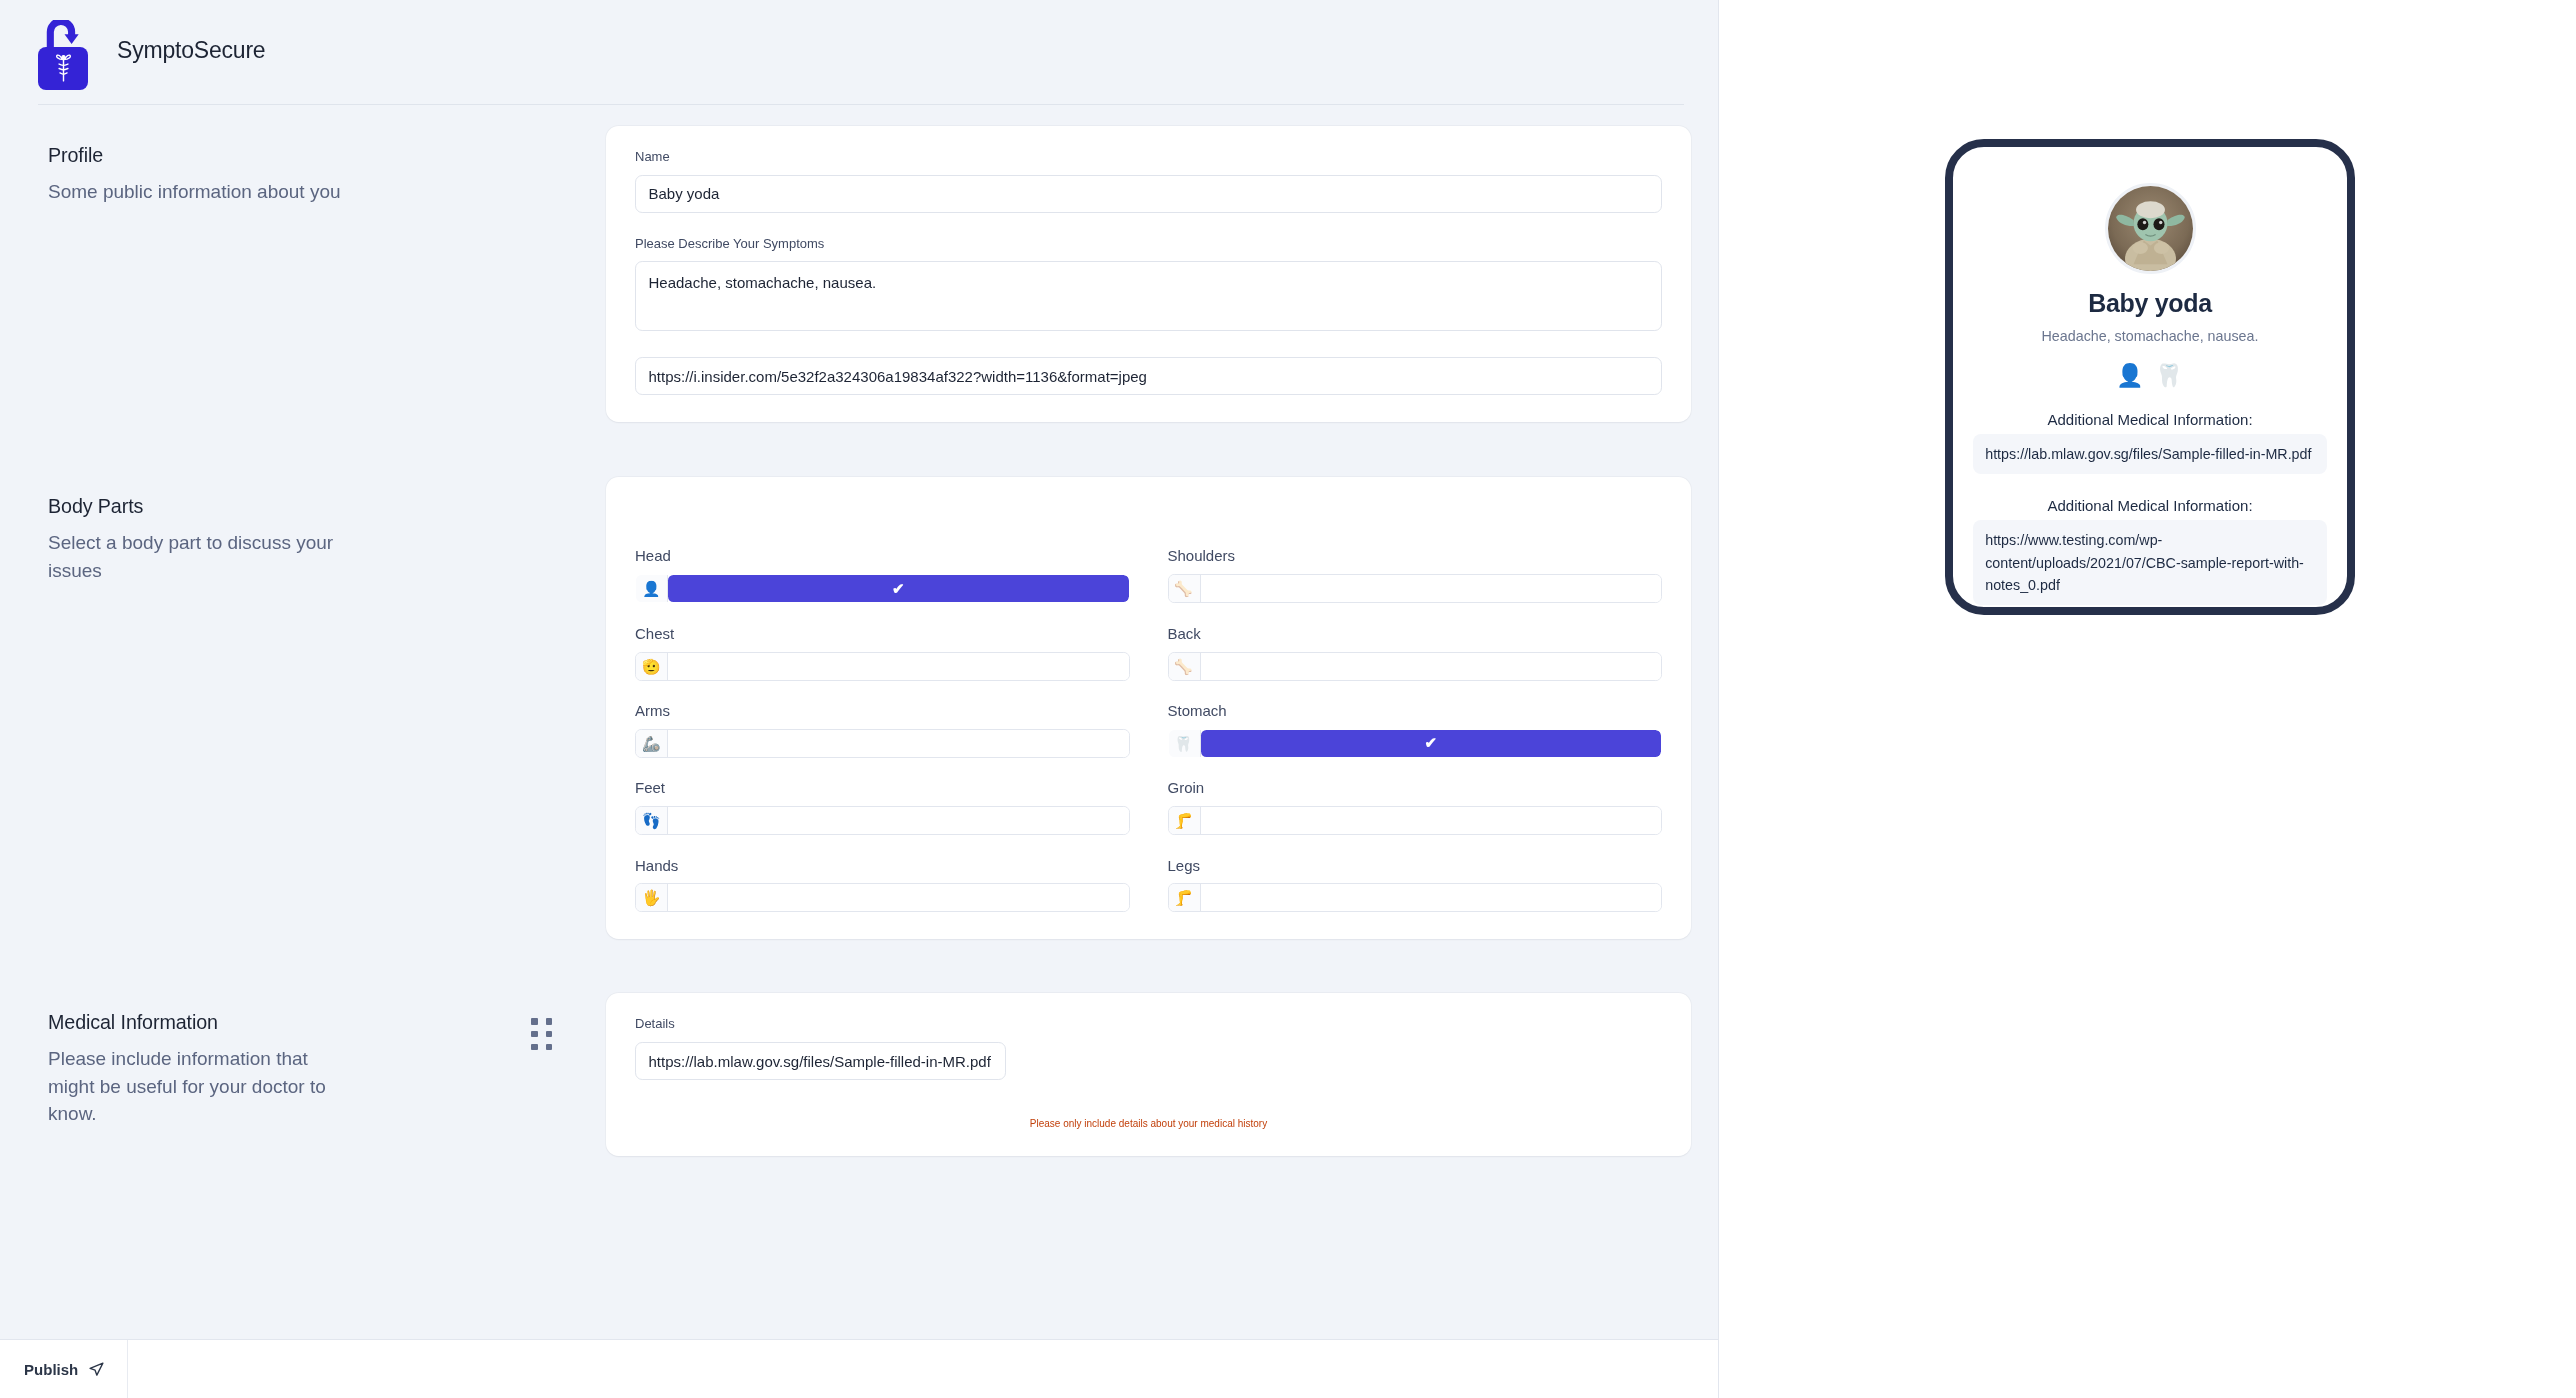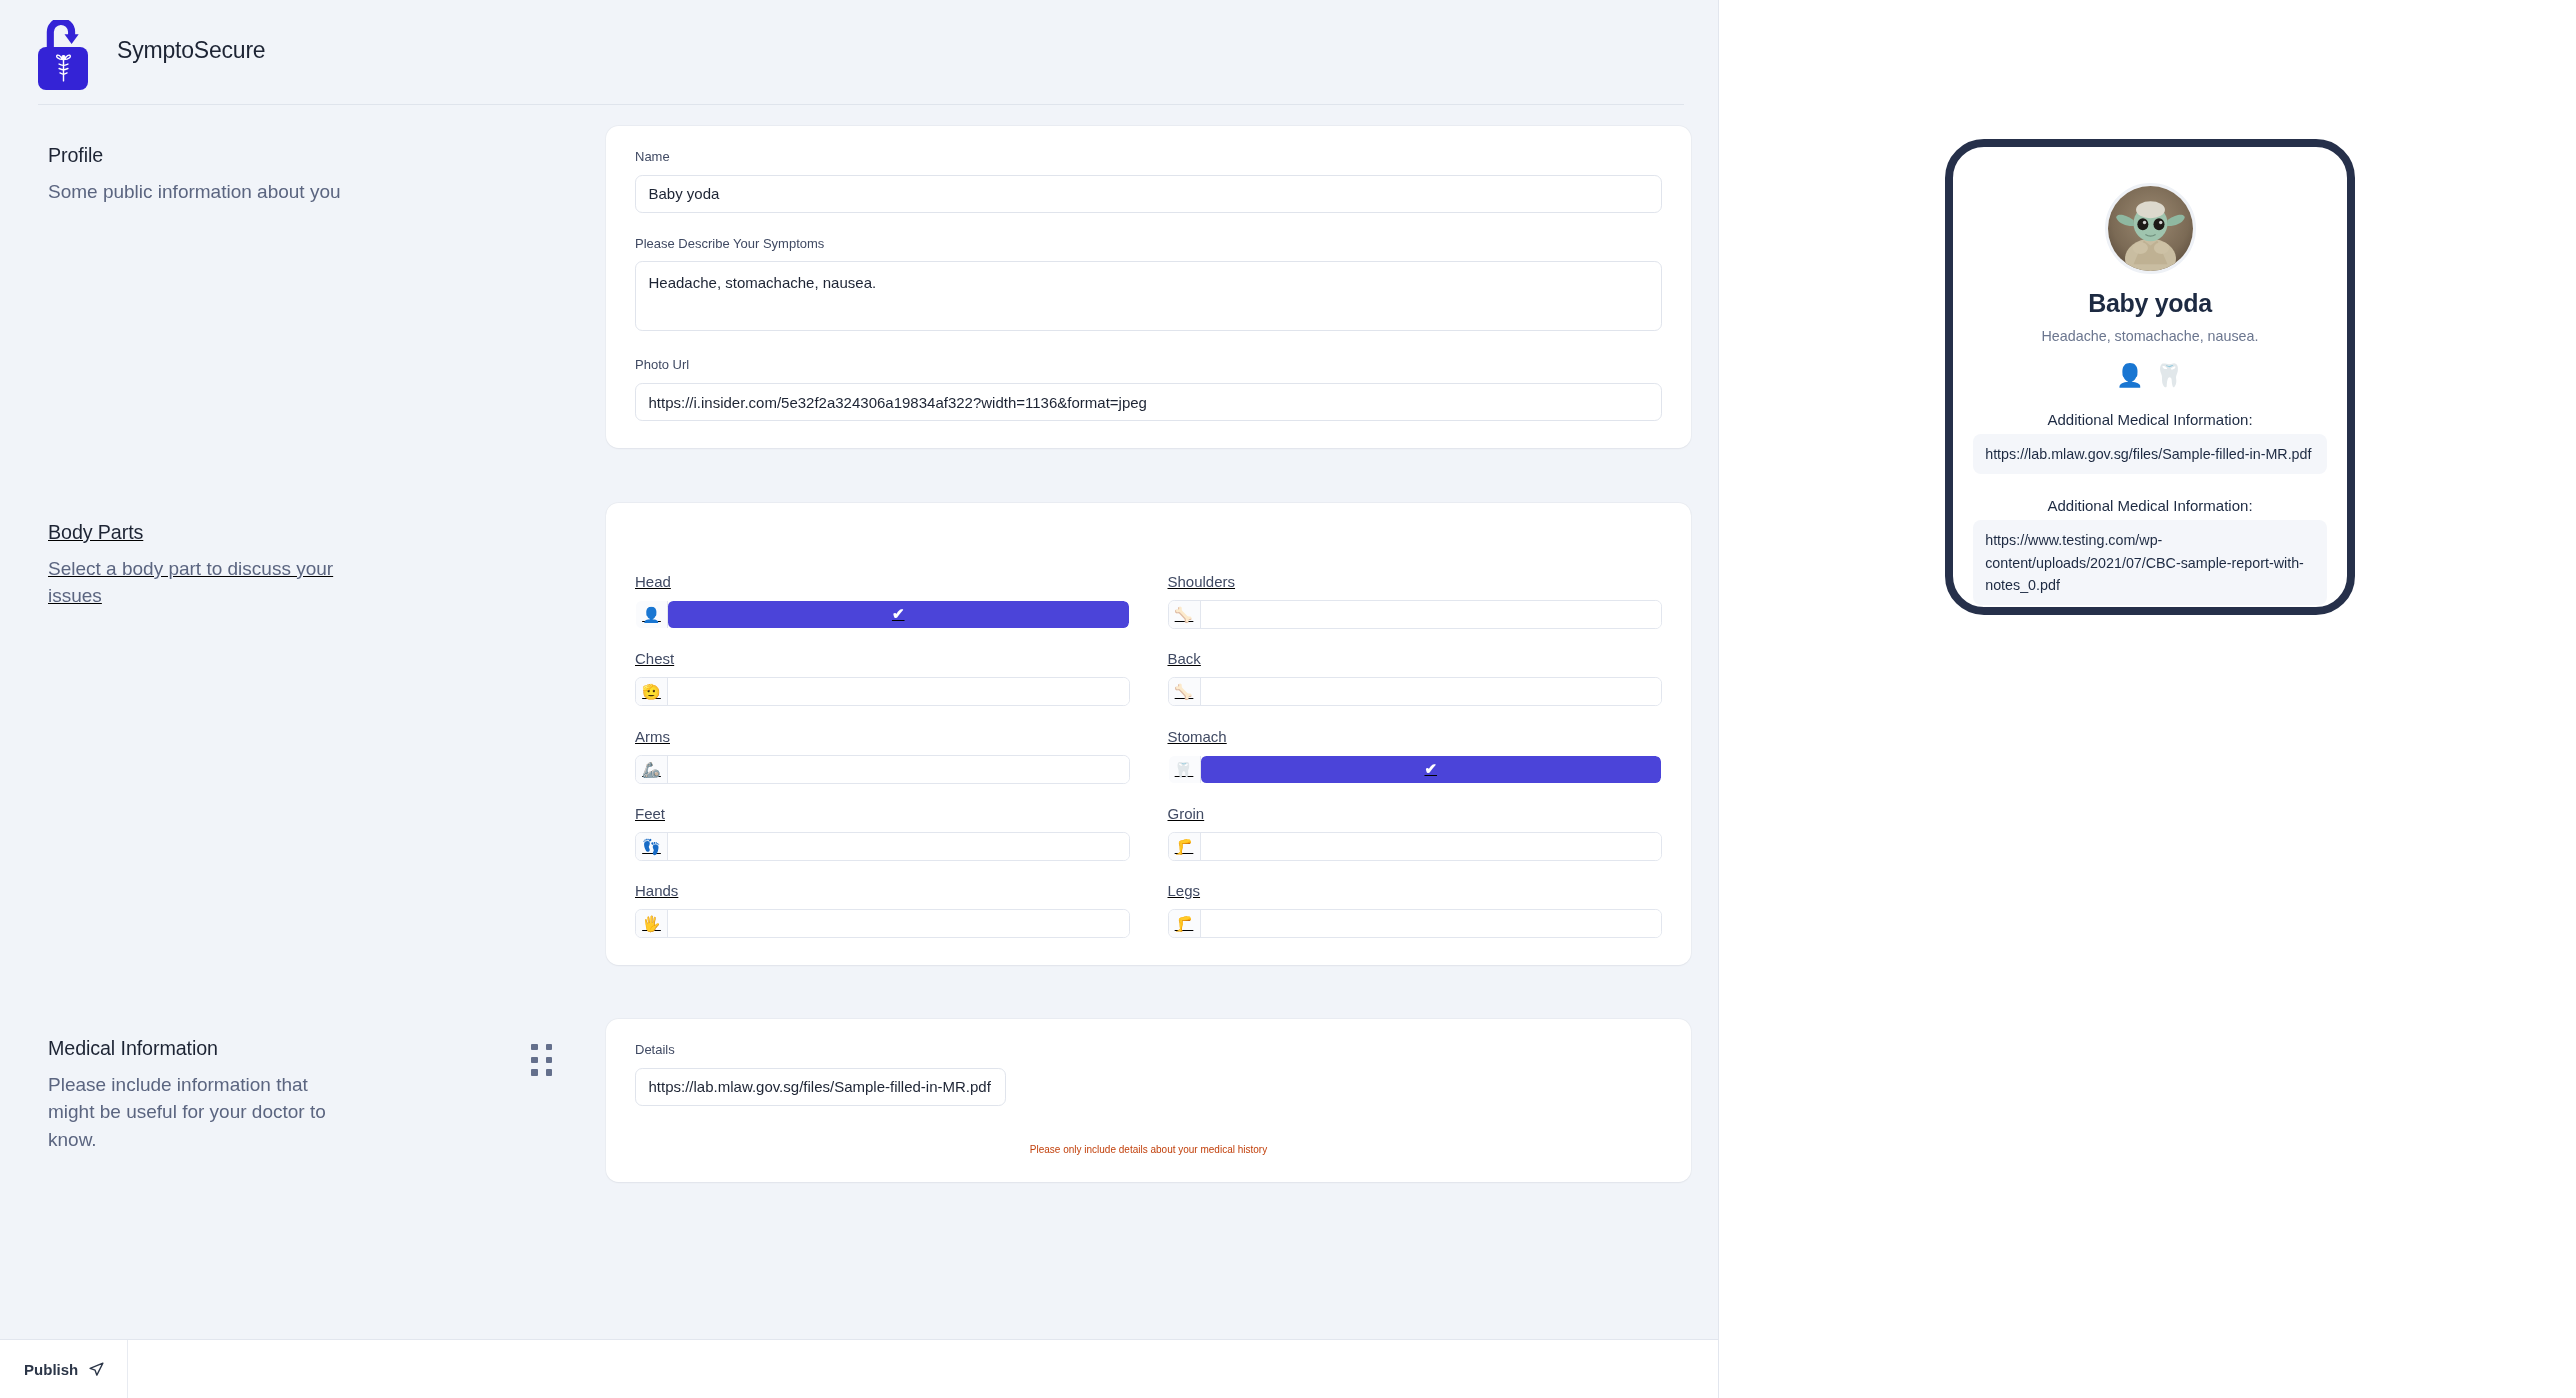--- a/index.html
+++ b/index.html
@@ -110,21 +110,21 @@
   }
   .bp-item.selected .bp-control { border-color: transparent; }
   .bp-item.selected .bp-bar {
     background: #4b44d9; border-radius: 5.4px;
   }
   .bp-check { color: #fff; font-size: 15px; font-weight: bold; display: none; }
   .bp-item.selected .bp-check { display: block; }
 
   
   .sec-profile { margin-top: 21.5px; padding-bottom: 30px; }
-  .sec-body    { margin-top: 25px; padding-bottom: 25px; text-decoration: underline; }
+  .sec-body    { margin-top: 25px; padding-bottom: 25px; }
   .sec-medical { margin-top: 29px; }
 
   
   .editor-footer {
     flex: 0 0 auto; height: 59px;
     border-top: 0.9px solid #e2e6ee; background: #fff;
     display: flex; align-items: center;
   }
   .publish-btn {
     display: flex; align-items: center; gap: 9.8px;
@@ -216,21 +216,20 @@
         <div class="card">
           <div class="field">
             <label class="field-label">Name</label>
             <input class="text-input" value="Baby yoda" style="">
           </div>
           <div class="field">
             <label class="field-label">Please Describe Your Symptoms</label>
             <textarea class="text-area" style="">Headache, stomachache, nausea.</textarea>
           </div>
           <div class="field">
-            <label class="field-label">Photo Url</label>
             <input class="text-input" value="https://i.insider.com/5e32f2a324306a19834af322?width=1136&amp;format=jpeg" style="">
           </div>
         </div>
       </div>
 
       <div class="section sec-body">
         <div class="section-aside">
           <div class="section-title">Body Parts</div>
           <div class="section-desc">Select a body part to discuss your issues</div>
         </div>

